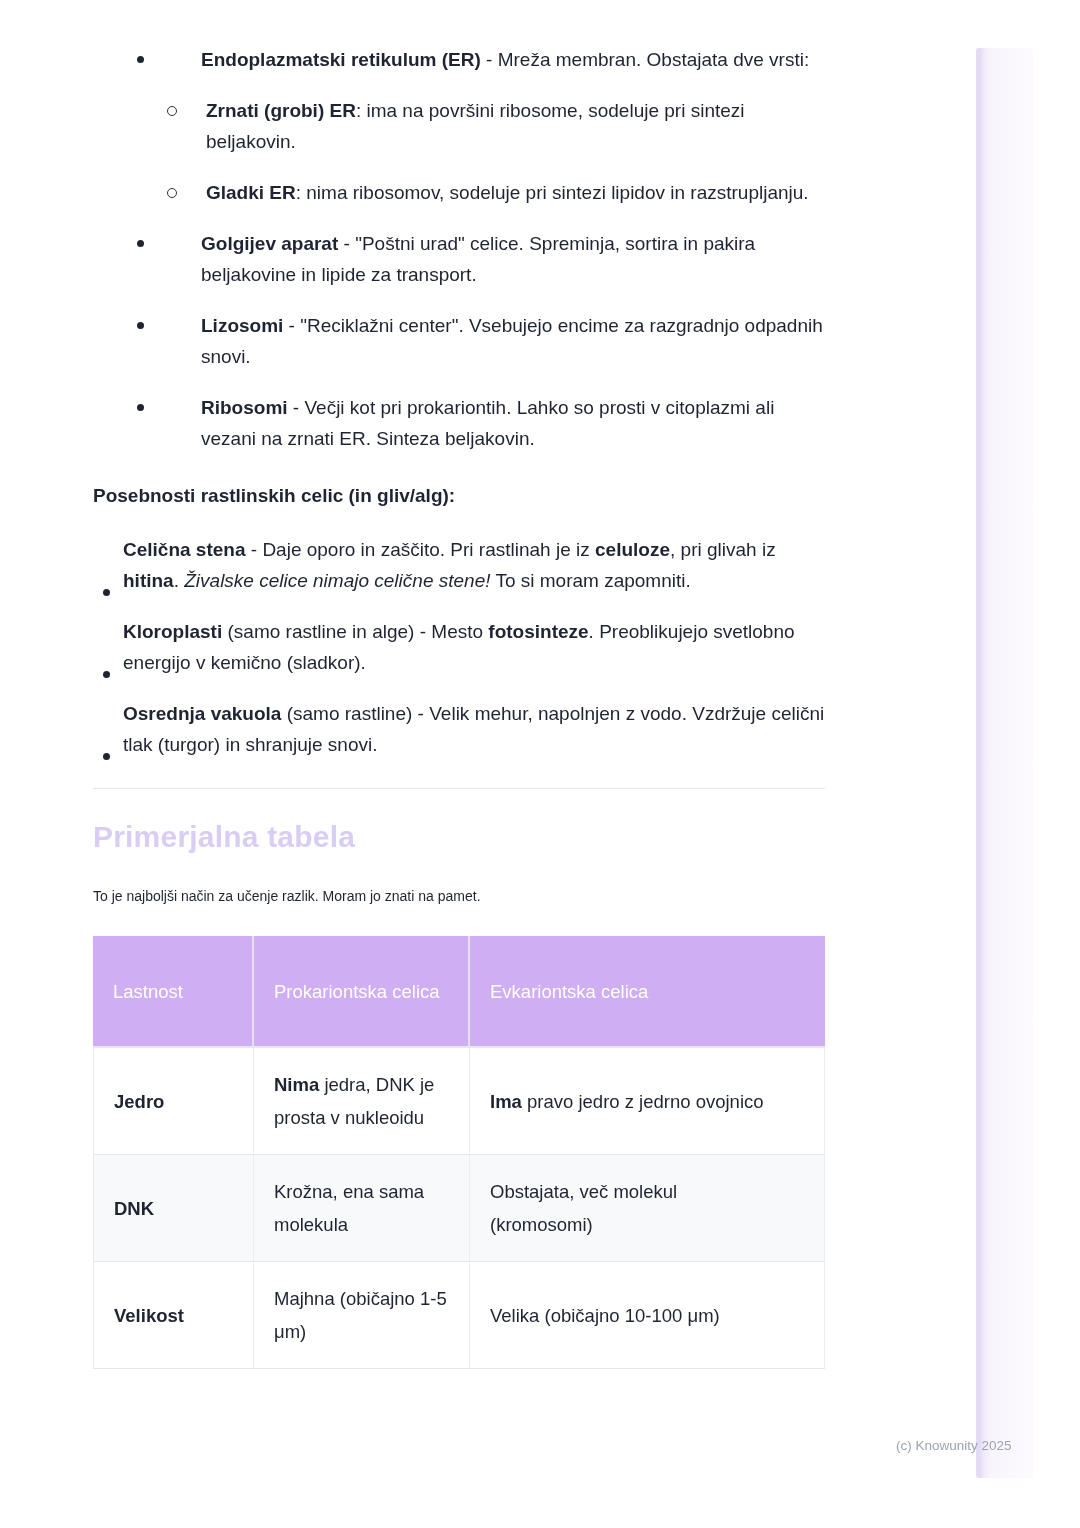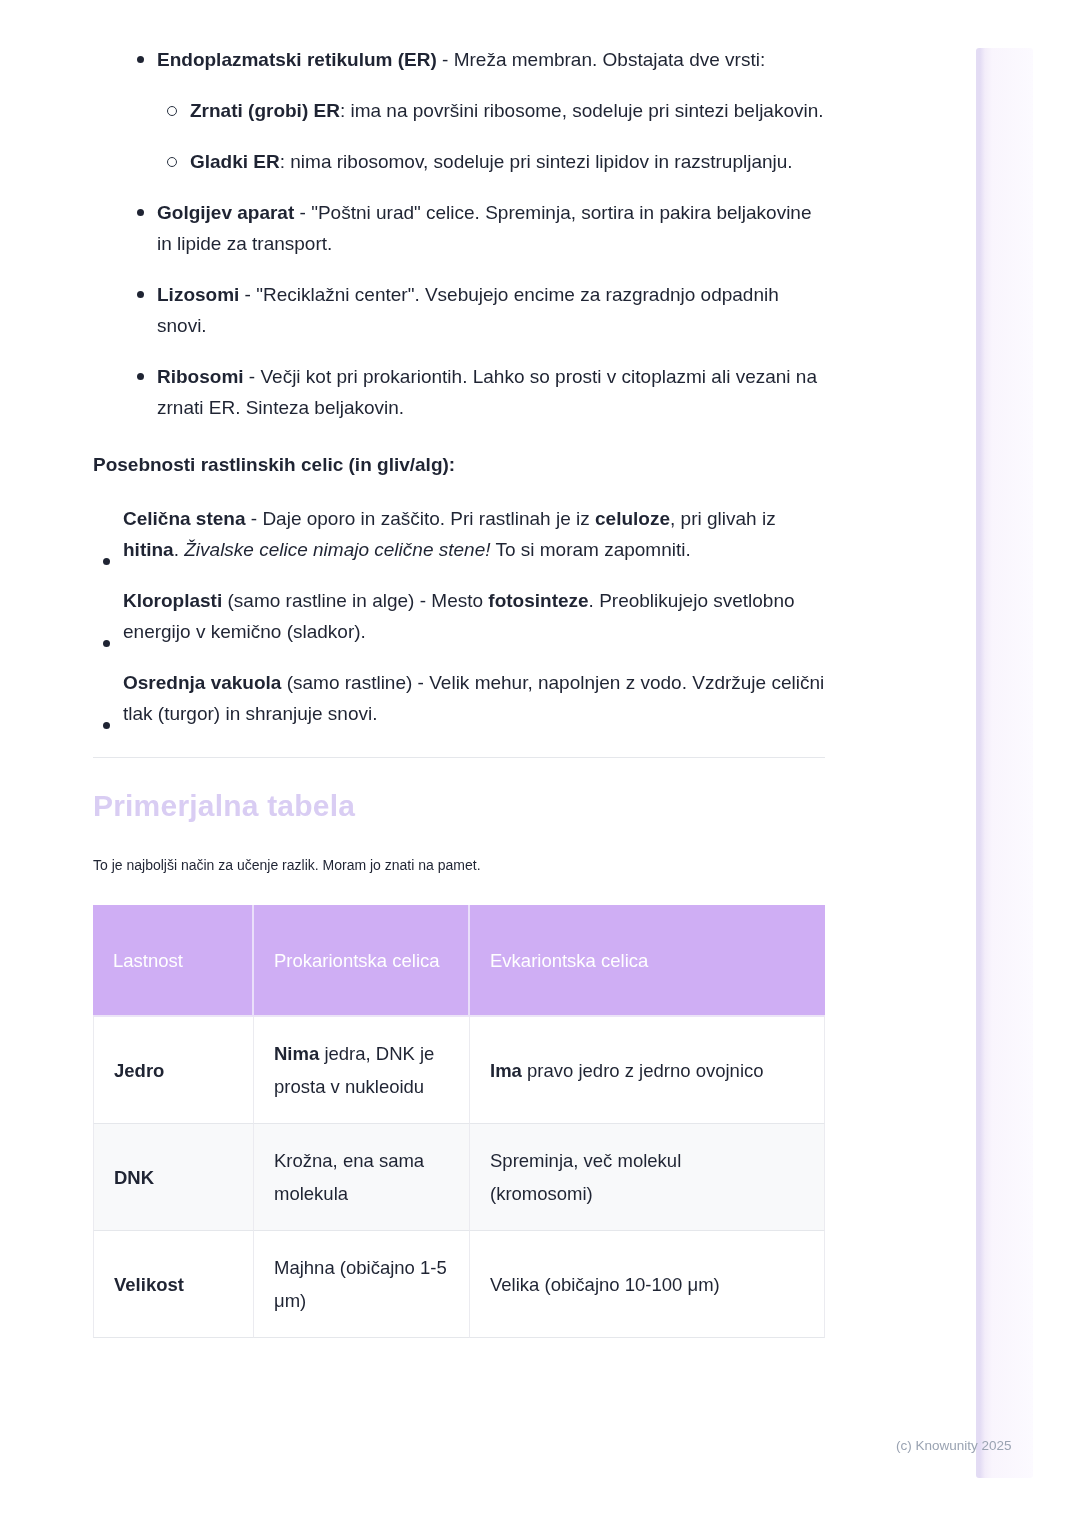--- a/index.html
+++ b/index.html
@@ -18,22 +18,22 @@
   html,body{margin:0;padding:0;}
   body{
     width:1080px;height:1528px;position:relative;overflow:hidden;
     background:#ffffff;color:var(--text-dark);
     font-family:"Liberation Sans",sans-serif;
   }
   .content{position:absolute;left:93px;top:44px;width:732px;}
   
   .li{display:flex;margin-bottom:20px;font-size:19px;line-height:31px;}
   .list .li:last-child{margin-bottom:0;}
-  .li.lvl1{margin-left:44px;}
-  .li.lvl2{margin-left:74px;}
+  .li.lvl1{margin-left:44px;gap:44px;}
+  .li.lvl2{margin-left:74px;gap:16px;}
   .li.plain{margin-left:10px;align-items:flex-end;}
   .marker{flex:0 0 20px;}
   .li.lvl2 .marker{flex:0 0 23px;}
   .marker.dot::before{
     content:"";display:block;width:7px;height:7px;border-radius:50%;
     background:var(--text-dark);margin-top:12px;
   }
   .marker.ring::before{
     content:"";display:block;width:8px;height:8px;border-radius:50%;
     border:1.5px solid #2a3342;margin-top:11px;
@@ -150,21 +150,21 @@
       </thead>
       <tbody>
           <tr>
             <td class="label">Jedro</td>
             <td><strong>Nima</strong><span> jedra, DNK je prosta v nukleoidu</span></td>
             <td><strong>Ima</strong><span> pravo jedro z jedrno ovojnico</span></td>
           </tr>
           <tr class="stripe">
             <td class="label">DNK</td>
             <td><span>Krožna, ena sama molekula</span></td>
-            <td><span>Spreminja, več molekul</span><br><span>(kromosomi)</span></td>
+            <td><span>Obstajata, več molekul</span><br><span>(kromosomi)</span></td>
           </tr>
           <tr>
             <td class="label">Velikost</td>
             <td><span>Majhna (običajno 1-5 μm)</span></td>
             <td><span>Velika (običajno 10-100 μm)</span></td>
           </tr>
         </tbody>
     </table>
   </div>
 

